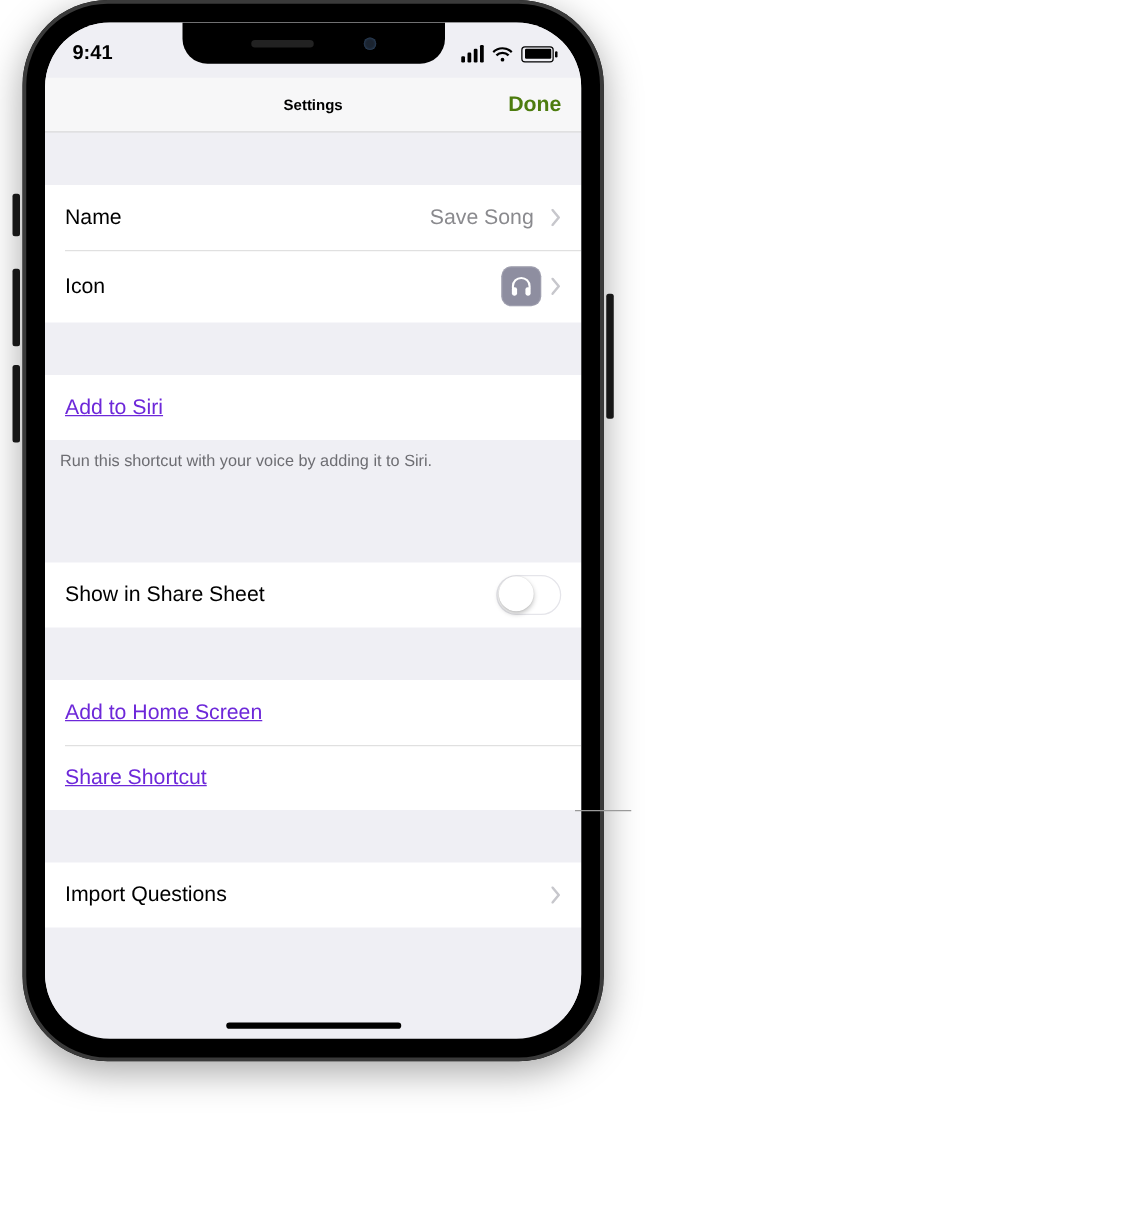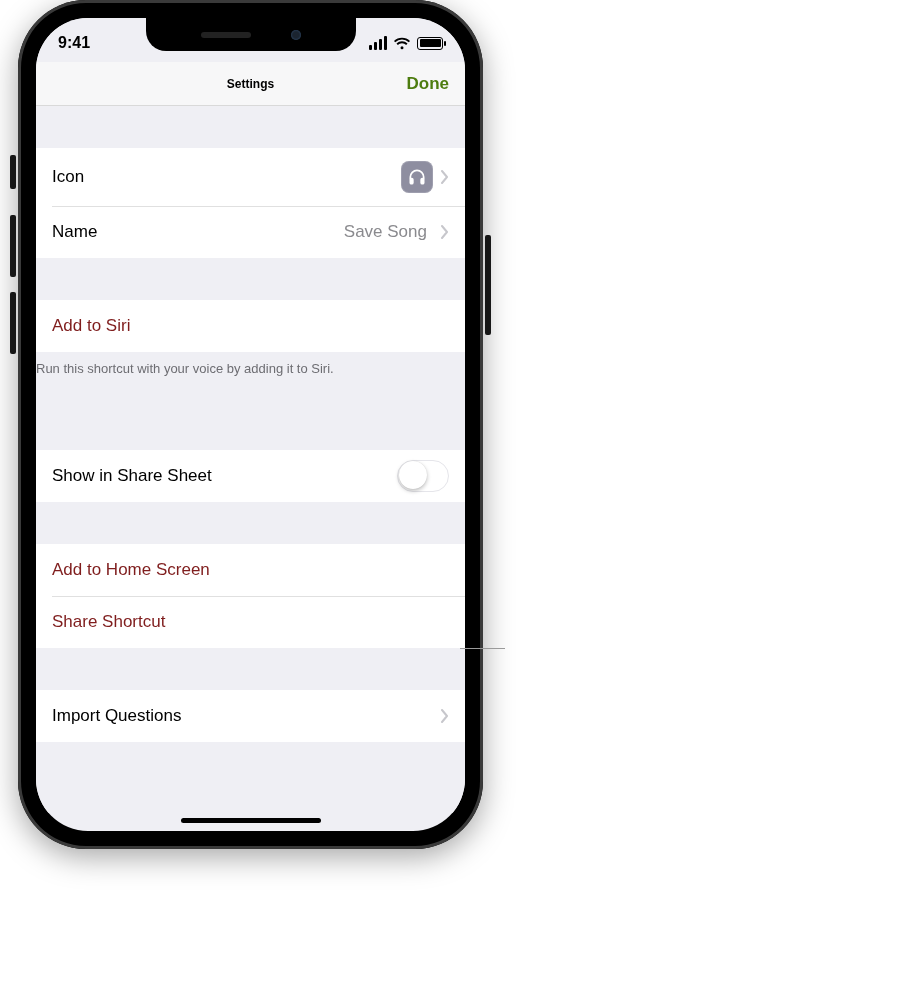--- a/index.html
+++ b/index.html
@@ -105,29 +105,29 @@
     padding: 0 16px;
     font-size:17px;
     position:relative;
   }
   .cell + .cell::before {
     content:"";
     position:absolute; top:0; left:16px; right:0; height:1px; background:rgba(0,0,0,0.12);
   }
   .cell .label { flex: 0 0 auto; color:#000; }
   .cell .value { flex:1; text-align:right; color:#8a8a8e; padding-right:6px; }
-  .cell .link-label { color:#7f1d1d; }
+  .cell .link-label { color:#6d28d9;text-decoration:underline; }
   .cell.icon-cell { height:58px; }
   .chevron {
     width: 8px; height: 14px; flex:0 0 auto; margin-left:8px;
     position:relative;
   }
   .chevron svg { display:block; }
   .footer-note {
-    font-size:13px; color:#6d6d72; padding: 8px 16px 0 0; line-height:1.35;
+    font-size:13px; color:#6d6d72; padding: 8px 16px 0 12px; line-height:1.35;
   }
   .toggle {
     width: 52px; height: 32px; border-radius:16px; background:#fff;
     border:1.5px solid #e5e5ea; position:relative; flex:0 0 auto; margin-left:auto;
   }
   .toggle .knob {
     position:absolute; width:28px; height:28px; border-radius:50%; background:#fff;
     top:0.5px; left:1px; box-shadow:0 2px 4px rgba(0,0,0,0.25), 0 0 1px rgba(0,0,0,0.15);
   }
   .icon-tile {
@@ -197,46 +197,46 @@
 
     <div class="nav-bar">
       <div class="nav-title">Settings</div>
       <div class="nav-done">Done</div>
     </div>
 
     <div class="content">
 
       <div class="group-spacer"></div>
 
+      <div class="cell">
+        <span class="label">Name</span>
+        <span class="value">Save Song</span>
+        <span class="chevron">
+          <svg width="8" height="14" viewBox="0 0 8 14">
+              <path d="M1 1l5 6-5 6" stroke="#c7c7cc" stroke-width="2" fill="none" stroke-linecap="round" stroke-linejoin="round"></path>
+            </svg>
+        </span>
+      </div>
       <div class="cell icon-cell">
         <span class="label">Icon</span>
         <span class="icon-tile">
           <span>
             <svg width="20" height="20" viewBox="0 0 24 24">
               <path d="M4 14v-2a8 8 0 0 1 16 0v2" stroke="#fff" stroke-width="2" fill="none" stroke-linecap="round"></path>
               <rect x="3" y="13" width="5" height="8" rx="2.2" fill="#fff"></rect>
               <rect x="16" y="13" width="5" height="8" rx="2.2" fill="#fff"></rect>
             </svg>
           </span>
         </span>
         <span class="chevron">
           <svg width="8" height="14" viewBox="0 0 8 14">
               <path d="M1 1l5 6-5 6" stroke="#c7c7cc" stroke-width="2" fill="none" stroke-linecap="round" stroke-linejoin="round"></path>
             </svg>
         </span>
       </div>
-      <div class="cell">
-        <span class="label">Name</span>
-        <span class="value">Save Song</span>
-        <span class="chevron">
-          <svg width="8" height="14" viewBox="0 0 8 14">
-              <path d="M1 1l5 6-5 6" stroke="#c7c7cc" stroke-width="2" fill="none" stroke-linecap="round" stroke-linejoin="round"></path>
-            </svg>
-        </span>
-      </div>
 
       <div class="group-spacer"></div>
 
       <div class="cell">
         <span class="link-label">Add to Siri</span>
       </div>
       <div class="footer-note">Run this shortcut with your voice by adding it to Siri.</div>
 
       <div class="group-spacer small"></div>
 

